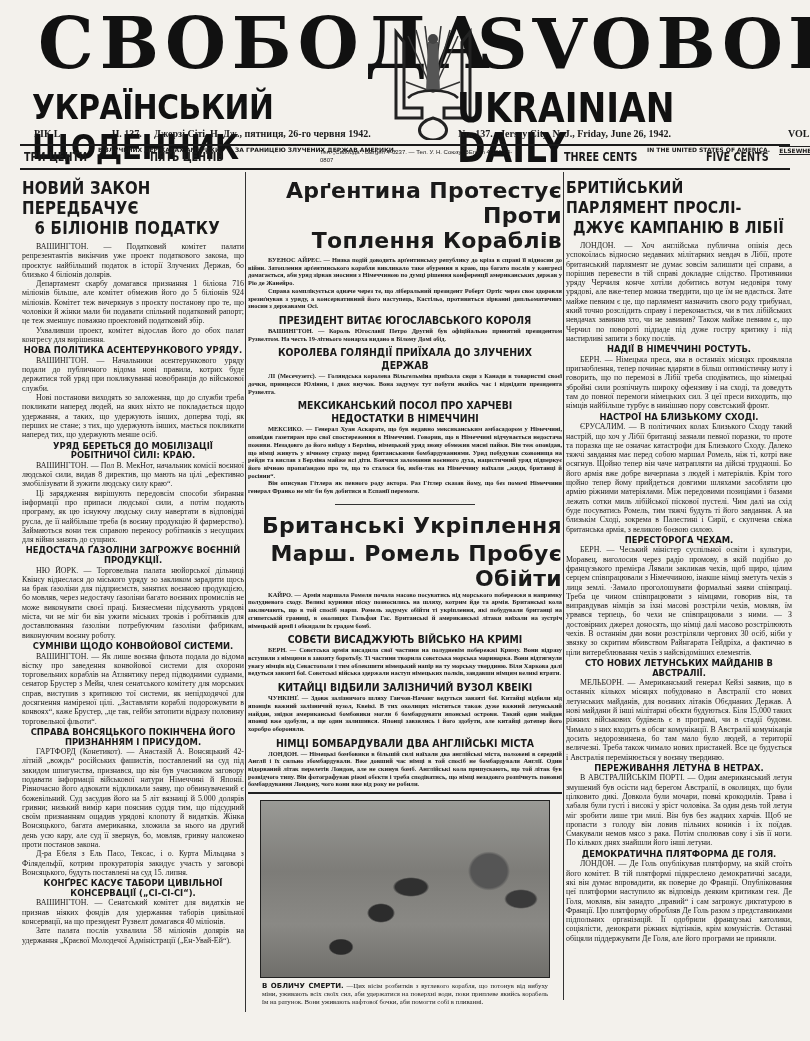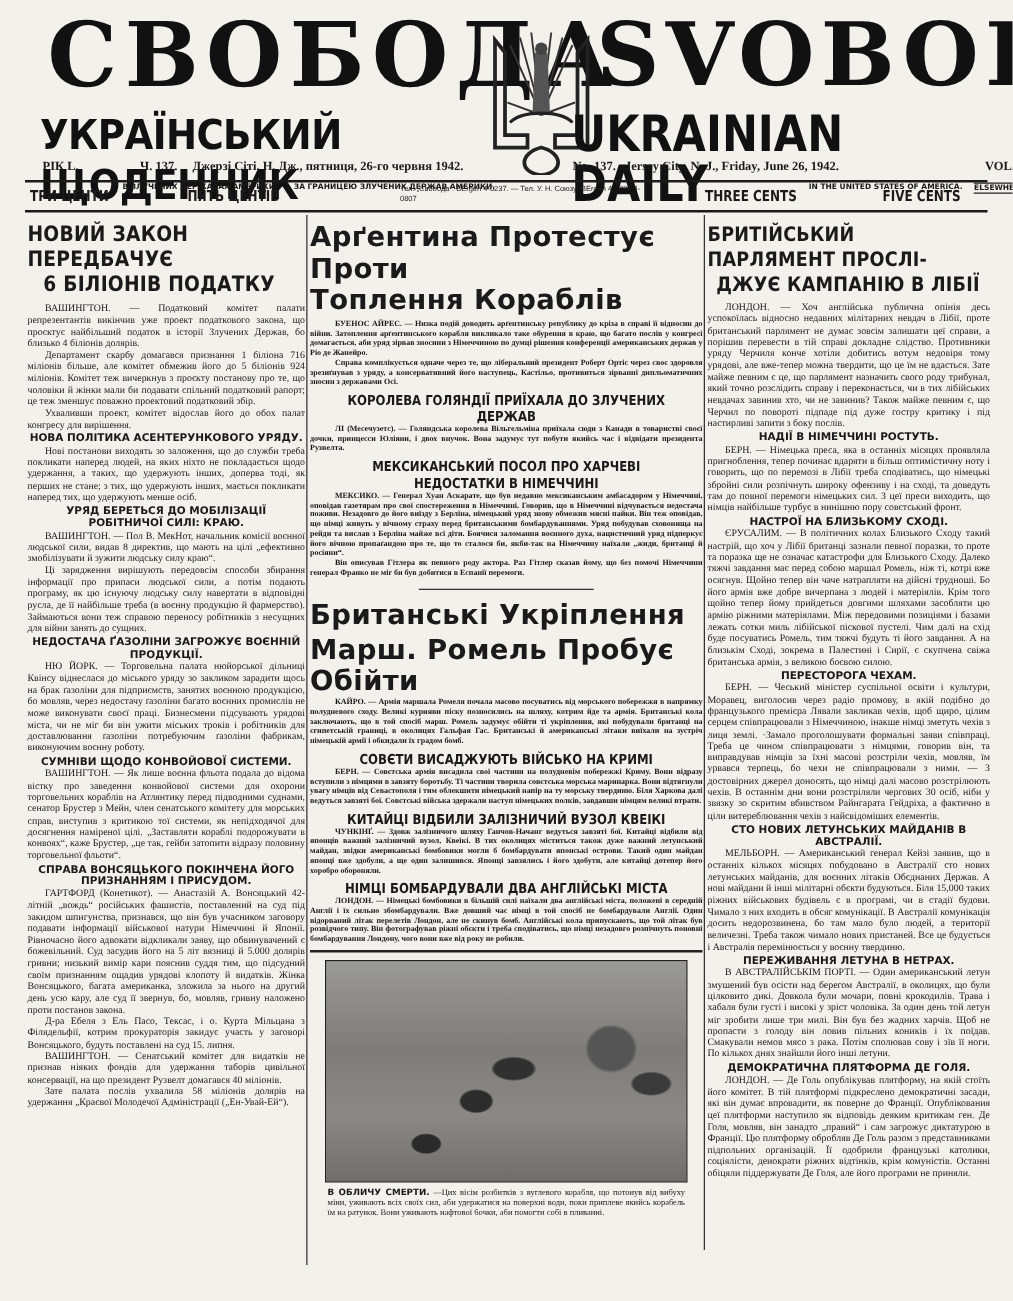--- a/index.html
+++ b/index.html
@@ -69,21 +69,21 @@
     font-family: "DejaVu Sans", sans-serif; font-weight: bold;
     text-align: center; font-size: 12px; line-height: 15px;
     transform: scaleX(0.85); transform-origin: center;
   }
   .h-small {
     font-family: "DejaVu Sans", sans-serif; font-weight: bold;
     text-align: center; font-size: 9.5px; line-height: 11px; margin-top: 3px;
   }
   .h-round {
     font-family: "DejaVu Sans", sans-serif; font-weight: bold;
-    text-align: left; font-size: 25px; line-height: 29px; letter-spacing: 0.3px;
+    text-align: right; font-size: 25px; line-height: 29px; letter-spacing: 0.3px;
   }
   .body-l {
     font-size: 9px; line-height: 10.6px; text-align: justify; text-indent: 14px;
   }
   .body-m {
     font-size: 7.2px; line-height: 9px; text-align: justify; text-indent: 20px;
     font-weight: bold;
   }
   .hr-short { width: 140px; height: 1px; background: #333; margin: 9px auto 8px; }
   .photo {
@@ -170,20 +170,21 @@
     <div class="h-big" style="text-align:right;padding-right:26px;margin-bottom:4px;">6 БІЛІОНІВ ПОДАТКУ</div>
 
     <div>
       <p class="body-l">ВАШИНГТОН. — Податковий комітет палати репрезентантів викінчив уже проект податкового закона, що проєктує найбільший податок в історії Злучених Держав, бо близько 4 біліонів долярів.</p>
       <p class="body-l">Департамент скарбу домагався признання 1 біліона 716 міліонів більше, але комітет обмежив його до 5 біліонів 924 міліонів. Комітет теж вичеркнув з проєкту постанову про те, що чоловіки й жінки мали би подавати спільний податковий рапорт; це теж зменшує поважно проектовий податковий збір.</p>
       <p class="body-l">Ухваливши проект, комітет відослав його до обох палат конгресу для вирішення.</p>
     </div>
 
     <div>
       <div class="h-small">НОВА ПОЛІТИКА АСЕНТЕРУНКОВОГО УРЯДУ.</div>
+      <p class="body-l">ВАШИНГТОН. — Начальники асентерункового уряду подали до публичного відома нові правила, котрих буде держатися той уряд при поклику­ванні новобранців до військової служби.</p>
       <p class="body-l">Нові постанови виходять зо заложення, що до служби треба покликати наперед людей, на яких ніхто не покладається щодо удержання, а таких, що удержують інших, доперва тоді, як перших не стане; з тих, що удержують інших, мається покликати наперед тих, що удержують менше осіб.</p>
     </div>
 
     <div>
       <div class="h-small">УРЯД БЕРЕТЬСЯ ДО МОБІЛІЗАЦІЇ РОБІТНИЧОЇ СИЛІ: КРАЮ.</div>
       <p class="body-l">ВАШИНГТОН. — Пол В. МекНот, начальник комісії воєнної людської сили, видав 8 директив, що мають на цілі „ефективно змобілізувати й зужити людську силу краю“.</p>
       <p class="body-l">Ці зарядження вирішують передовсім способи збирання інформації про припаси людської сили, а потім подають програму, як цю існуючу людську силу навертати в відповідні русла, де її найбільше треба (в воєнну продукцію й фармерство). Займаються вони теж справою переносу робітників з несущних для війни занять до сущних.</p>
     </div>
 
     <div>
@@ -196,33 +197,38 @@
       <p class="body-l">ВАШИНГТОН. — Як лише воєнна фльота подала до відома вістку про заведення конвойової системи для охорони торговельних кораблів на Атлянтику перед підводними суднами, сенатор Брустер з Мейн, член сенатського комітету для морських справ, виступив з критикою тої системи, як непідходячої для досягнення наміреної цілі. „Заставляти кораблі подорожувати в конвоях“, каже Брустер, „це так, гейби затопити відразу половину торговельної фльоти“.</p>
     </div>
 
     <div>
       <div class="h-small">СПРАВА ВОНСЯЦЬКОГО ПОКІНЧЕНА ЙОГО ПРИЗНАННЯМ І ПРИСУДОМ.</div>
       <p class="body-l">ГАРТФОРД (Конетикот). — Анастазій А. Вонсяцький 42-літній „вождь“ російських фашистів, поставлений на суд під закидом шпигунства, признався, що він був учасником заговору подавати інформації військової натури Німеччині й Японії. Рівночасно його адвокати відкликали заяву, що обвинувачений є божевільний. Суд засудив його на 5 літ вязниці й 5.000 долярів гривни; низький вимір кари пояснив суддя тим, що підсудний своїм признанням ощадив урядові клопоту й видатків. Жінка Вонсяцького, багата американка, зложила за нього на другий день усю кару, але суд її звернув, бо, мовляв, гривну наложено проти постанов закона.</p>
       <p class="body-l">Д-ра Ебеля з Ель Пасо, Тексас, і о. Курта Мільцана з Філядельфії, котрим прокураторія закидує участь у заговорі Вонсяцького, будуть поставлені на суд 15. липня.</p>
     </div>
 
     <div>
+      <div class="h-small">КОНҐРЕС КАСУЄ ТАБОРИ ЦИВІЛЬНОЇ КОНСЕРВАЦІЇ („СІ-СІ-СІ“).</div>
       <p class="body-l">ВАШИНГТОН. — Сенатський комітет для видатків не признав ніяких фондів для удержання таборів цивільної консервації, на що президент Рузвелт домагався 40 міліонів.</p>
       <p class="body-l">Зате палата послів ухвалила 58 міліонів долярів на удержання „Краєвої Молодечої Адміністрації („Ен-Увай-Ей“).</p>
     </div>
   </div>
 
   <div class="col col-mid">
     <div class="h-round" style="margin-top:6px;">Арґентина Протестує Проти</div>
     <div class="h-round" style="margin-bottom:3px;">Топлення Кораблів</div>
     <div>
       <p class="body-m">БУЕНОС АЙРЕС. — Низка подій доводить арґентинську републику до кріза в справі її відносин до війни. Затоплення арґентинського корабля викликало таке обурення в краю, що багато послів у конгресі домагається, аби уряд зірвав зносини з Німеччиною по думці рішення конференції американських держав у Ріо де Жанейро.</p>
       <p class="body-m">Справа комплікується одначе через те, що ліберальний президент Роберт Ортіс через своє здоровля зрезиґнував з уряду, а консервативний його наступець, Кастільо, противиться зірванні дипльоматичних зносин з державами Осі.</p>
     </div>
 
+    <div>
+      <div class="h-mid" style="margin-top:4px;">ПРЕЗИДЕНТ ВИТАЄ ЮГОСЛАВСЬКОГО КОРОЛЯ</div>
+      <p class="body-m">ВАШИНГТОН. — Король Югославії Петро Другий був офіційально принятий президентом Рузвелтом. На честь 19-літнього монарха видано в Білому Домі обід.</p>
+    </div>
     <div>
       <div class="h-mid" style="margin-top:4px;">КОРОЛЕВА ГОЛЯНДІЇ ПРИЇХАЛА ДО ЗЛУЧЕНИХ ДЕРЖАВ</div>
       <p class="body-m">ЛІ (Месечузетс). — Голяндська королева Вільгельміна приїхала сюди з Канади в товаристві своєї дочки, принцесси Юліяни, і двох внучок. Вона задумує тут побути якийсь час і відвідати президента Рузвелта.</p>
     </div>
     <div>
       <div class="h-mid" style="margin-top:4px;">МЕКСИКАНСЬКИЙ ПОСОЛ ПРО ХАРЧЕВІ НЕДОСТАТКИ В НІМЕЧЧИНІ</div>
       <p class="body-m">МЕКСИКО. — Генерал Хуан Аскарате, що був недавно мексиканським амбасадором у Німеччині, оповідав газетярам про свої спостереження в Німеччині. Говорив, що в Німеччині відчувається недостача поживи. Незадовго до його виїзду з Берліна, німецький уряд знову обмежив мясні пайки. Він теж оповідав, що німці живуть у вічному страху перед британськими бомбардуваннями. Уряд побудував сховонища на рейди та вислав з Берліна майже всі діти. Боячися заломання воєнного духа, нацистичний уряд підперкує його вічною пропаґандою про те, що то сталося би, якби-так на Німеччину наїхали „жиди, британці й росіяни“.</p>
       <p class="body-m">Він описував Гітлера як певного роду актора. Раз Гітлер сказав йому, що без помочі Німеччини генерал Франко не міг би був добитися в Еспанії перемоги.</p>
     </div>
 

